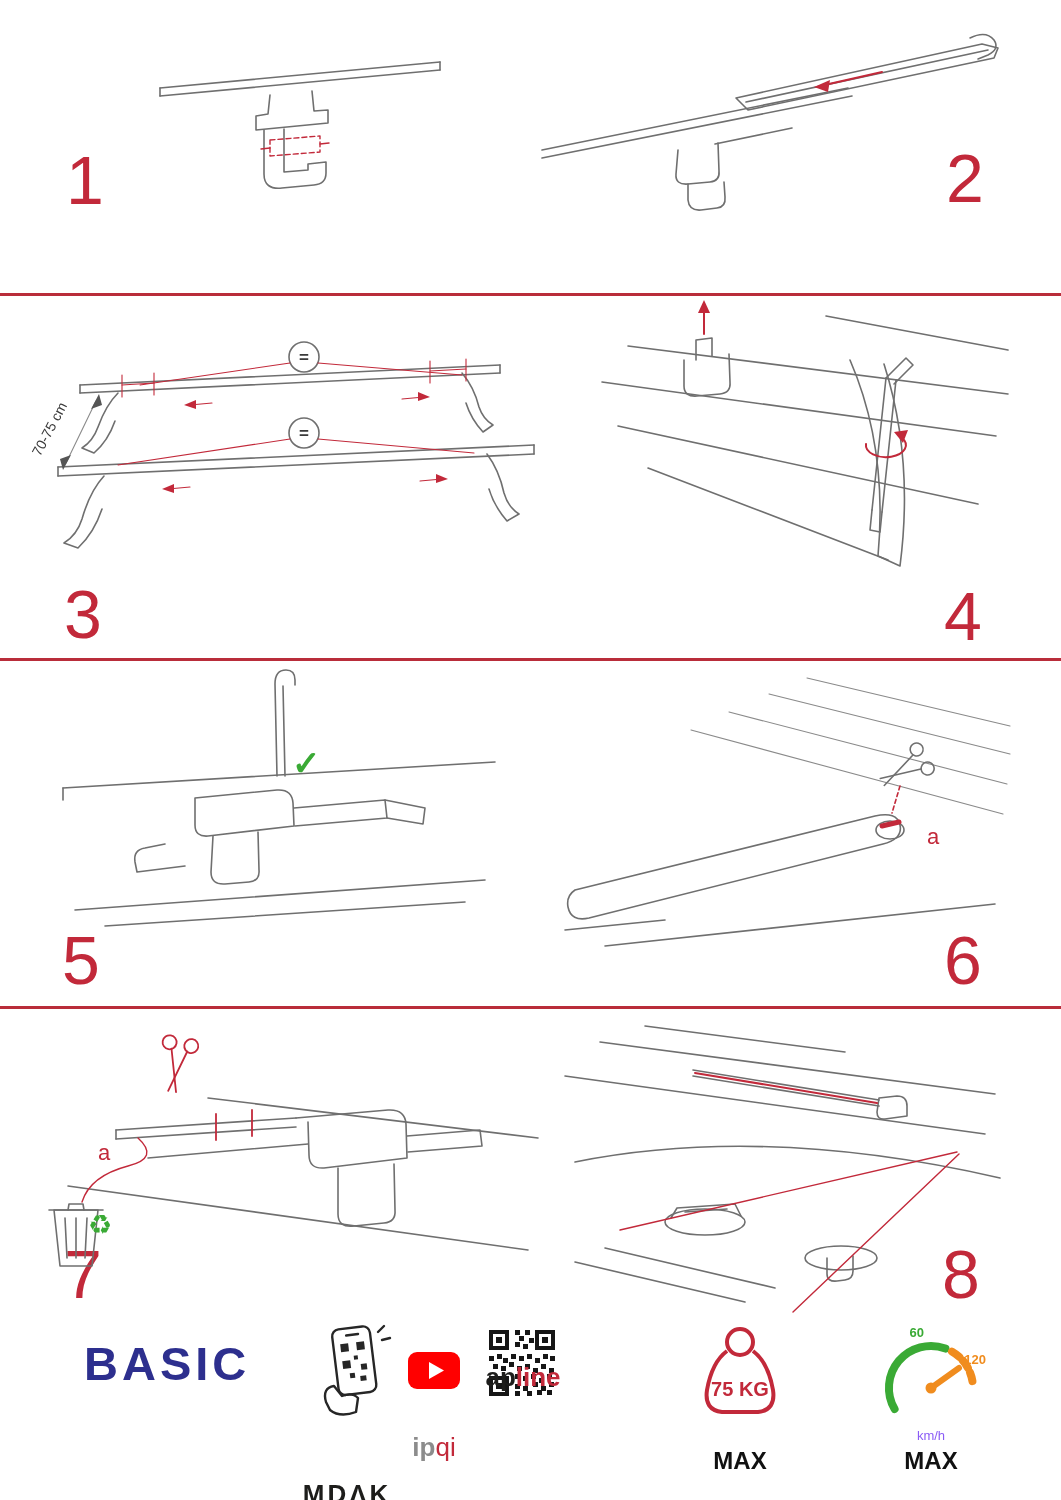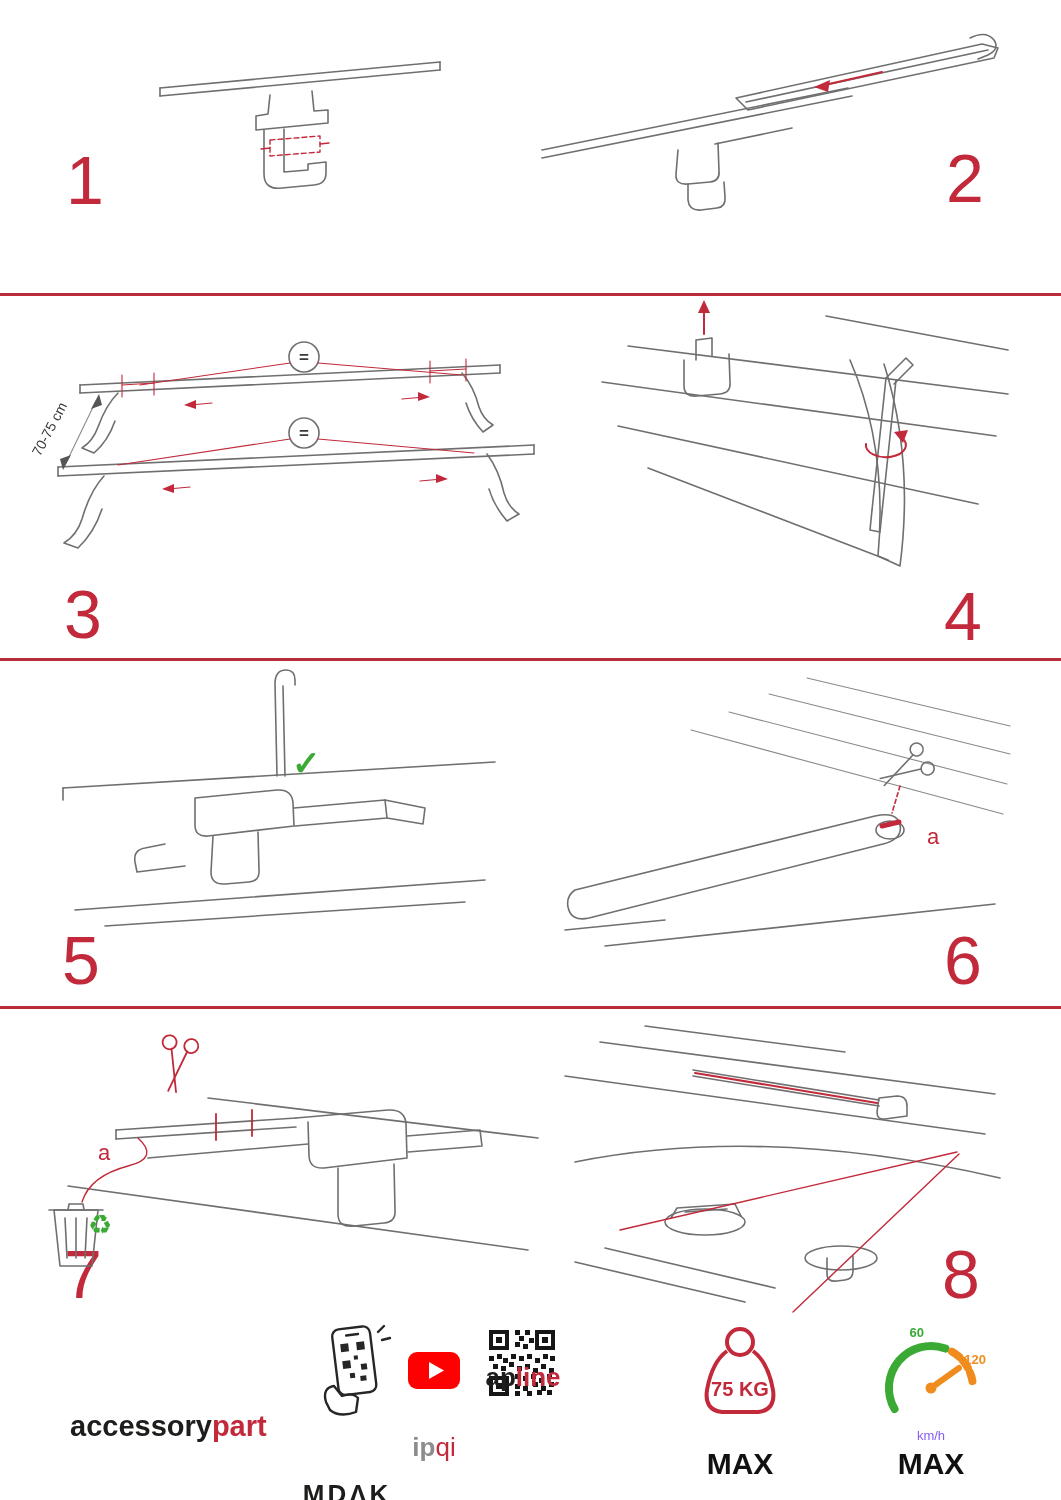--- a/index.html
+++ b/index.html
@@ -23,21 +23,21 @@
   .brand { position:absolute; color:#2d2f8e; font-size:47px; font-weight:700; letter-spacing:4px; }
   .brand-sub { position:absolute; font-size:29px; font-weight:700; color:#1d1d1b; }
   .brand-sub .r { color:#c2293a; }
   .logo-txt { position:absolute; text-align:center; font-size:26px; color:#1d1d1b; }
   .logo-mdak { font-weight:600; letter-spacing:3px; }
   .logo-ip { color:#8c8c8c; font-weight:700; }
   .logo-qi { color:#c2293a; font-weight:400; }
   .logo-ap { color:#1d1d1b; font-weight:600; }
   .logo-line { color:#c2293a; font-weight:600; }
   .yt { position:absolute; width:52px; height:37px; background:#ff0000; border-radius:9px; }
-  .max-label { position:absolute; text-align:center; font-size:30px; font-weight:700; color:#111; }
+  .max-label { position:absolute; text-align:center; font-size:24px; font-weight:700; color:#111; }
   .kmh { position:absolute; text-align:center; font-size:13px; color:#8b5cf6; }
 </style>
 </head>
 <body>
 
 <div class="page">
 
   <div class="step-num" style="left:66px; top:146px;">1</div>
 
   <svg class="illus" style="left:150px; top:48px;" width="300" height="210" viewBox="0 0 300 210">
@@ -262,21 +262,21 @@
       <line x1="30" y1="250" x2="200" y2="290"></line>
       <line x1="60" y1="236" x2="230" y2="276"></line>
     </g>
     <g class="red">
       <line x1="150" y1="61" x2="332" y2="91" stroke-width="2"></line>
       <line x1="75" y1="218" x2="412" y2="140" stroke-width="1.4"></line>
       <line x1="248" y1="300" x2="414" y2="142" stroke-width="1.4"></line>
     </g>
   </svg>
 
-  <div class="brand-sub" style="left:70px; top:1410px;"><span>accessory</span><span class="r">part</span></div>
+  <div class="brand" style="left:84px; top:1336px;">BASIC</div>
 
   <svg class="illus" style="left:312px; top:1322px;" width="80" height="95" viewBox="0 0 80 95">
     <g stroke="#262626" fill="none" stroke-width="2.4" stroke-linecap="round" stroke-linejoin="round">
       <g transform="rotate(-7 40 45)">
         <rect x="24" y="6" width="38" height="66" rx="7"></rect>
         <line x1="38" y1="13" x2="50" y2="13"></line>
         <g fill="#262626" stroke="none">
           <rect x="31" y="21" width="8" height="8"></rect>
           <rect x="47" y="21" width="8" height="8"></rect>
           <rect x="31" y="38" width="8" height="8"></rect>

